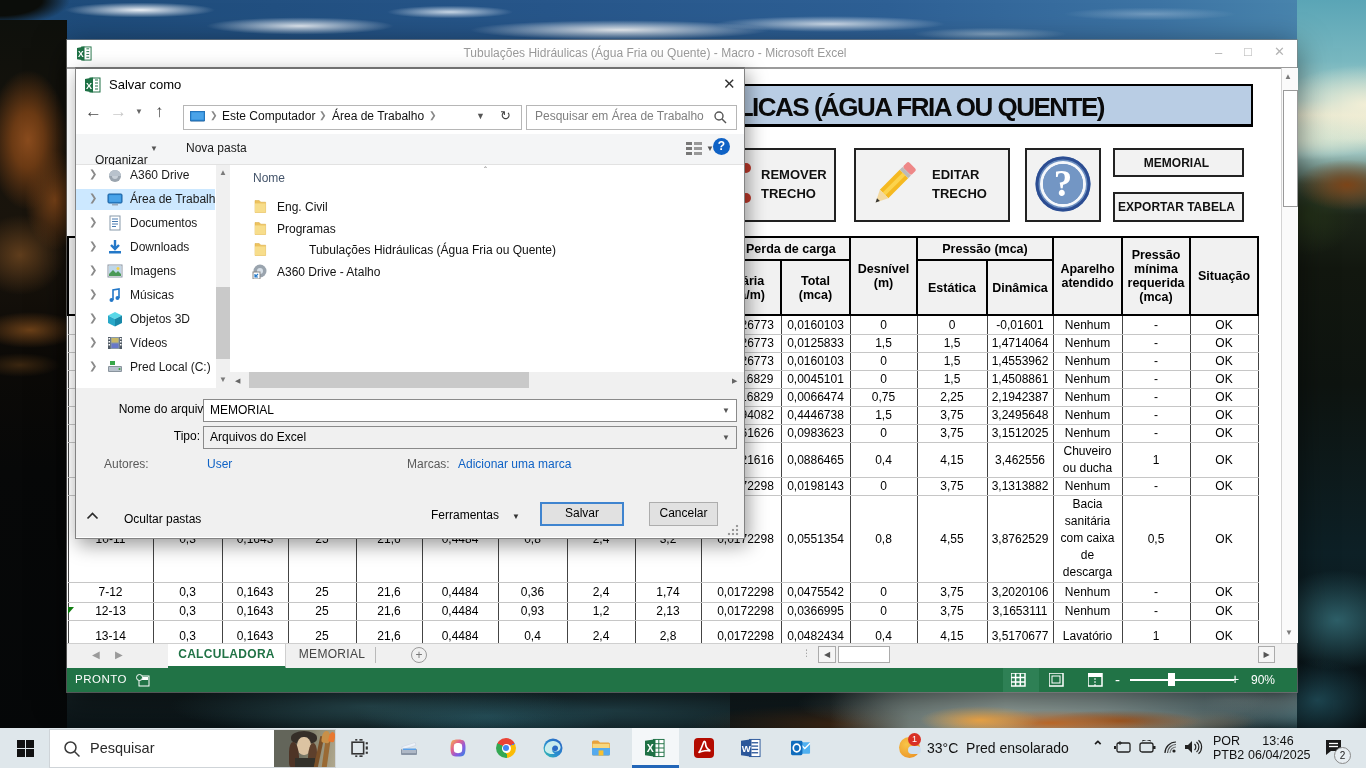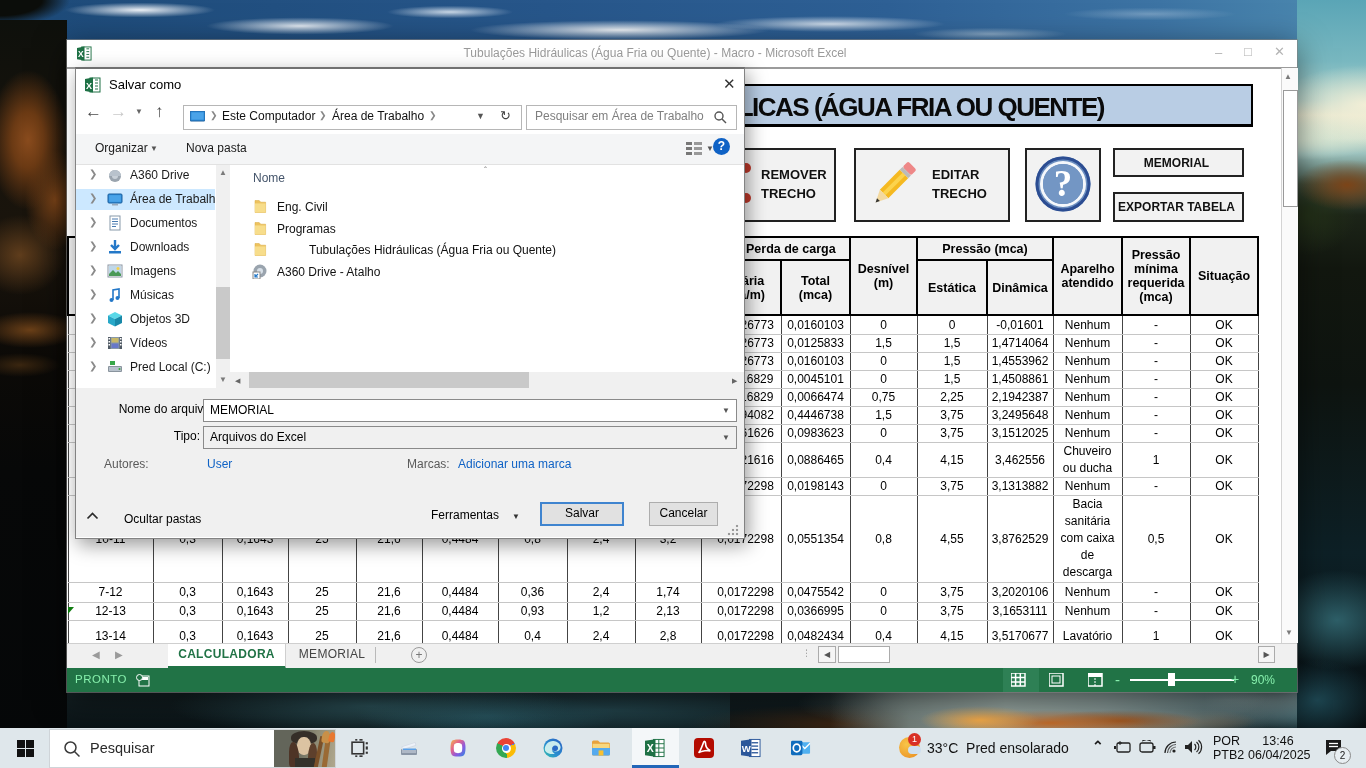--- a/index.html
+++ b/index.html
@@ -61,21 +61,21 @@
 
 #tbl{left:0px;top:196px;border-collapse:collapse;table-layout:fixed;}
 #tbl th,#tbl td{padding:0;font-size:12px;text-align:center;vertical-align:middle;overflow:hidden;white-space:nowrap;}
 #tbl th{border:2px solid #000;font-weight:bold;background:#f1f1f1;font-size:12.5px;}
 #tbl td:nth-child(10){padding-left:9px;}
 #tbl td{border-left:1px solid #444;border-right:1px solid #444;border-top:1px solid #c6c6c6;border-bottom:1px solid #c6c6c6;background:#fff;color:#000;}
 #tbl .wrap{white-space:normal;line-height:17px;}
 #tbl tr.rb td{border-bottom:2px solid #000;}
 
 #tabrow{left:0;top:603px;width:1230px;height:25px;background:#f0f0f0;border-top:1px solid #cfcfcf;}
-#statusbar{left:0;top:628px;width:1230px;height:24px;background:#217346;color:#86efac;}
+#statusbar{left:0;top:628px;width:1230px;height:24px;background:#217346;color:#ffffff;}
 
 #vsb{left:1214px;top:28px;width:16px;height:575px;background:#fafafa;border-left:1px solid #d4d4d4;}
 
 #dlg{left:75px;top:67px;width:668px;height:469px;background:#fff;border:1px solid #838383;border-top:2px solid #707070;box-shadow:3px 6px 18px rgba(0,0,0,.4);}
 .d{position:absolute;}
 #dtitle{left:0;top:0;width:100%;height:32px;background:#fff;}
 #daddr{left:0;top:32px;width:100%;height:33px;background:#fff;}
 #dtool{left:0;top:65px;width:100%;height:30px;background:#f4f5f6;border-bottom:1px solid #e2e2e2;}
 #dbody{left:0;top:96px;width:100%;height:223px;background:#fff;}
 #dbottom{left:0;top:319px;width:100%;height:149px;background:#f0f0f0;}
@@ -540,21 +540,21 @@
     </div>
     <div class="ibox" style="left:450px;top:4px;width:209px;height:23px;">
       <div class="d" style="left:8px;top:3px;font-size:12px;color:#7f7f7f;white-space:nowrap;">Pesquisar em Área de Trabalho</div>
       <svg class="d" style="left:186px;top:4px" width="14" height="14" viewBox="0 0 14 14">
           <circle cx="6" cy="6" r="4" fill="none" stroke="#555" stroke-width="1.4"></circle>
           <line x1="9" y1="9" x2="13" y2="13" stroke="#555" stroke-width="1.4"></line>
         </svg>
     </div>
   </div>
   <div class="d" id="dtool">
-    <div class="d" style="left:19px;top:7px;font-size:12px;color:#1a1a1a;text-align:right;">Organizar</div>
+    <div class="d" style="left:19px;top:19px;font-size:12px;color:#1a1a1a;text-align:right;">Organizar</div>
     <div class="d" style="left:74px;top:10px;color:#555;font-size:8px;">▼</div>
     <div class="d" style="left:110px;top:7px;font-size:12px;color:#1a1a1a;">Nova pasta</div>
     <svg class="d" style="left:610px;top:8px" width="16" height="14">
         <rect x="0" y="0" width="6" height="3" fill="#777"></rect>
         <rect x="8" y="0" width="8" height="3" fill="#999"></rect>
         <rect x="0" y="5" width="6" height="3" fill="#777"></rect>
         <rect x="8" y="5" width="8" height="3" fill="#999"></rect>
         <rect x="0" y="10" width="6" height="3" fill="#777"></rect>
         <rect x="8" y="10" width="8" height="3" fill="#999"></rect>
       </svg>

